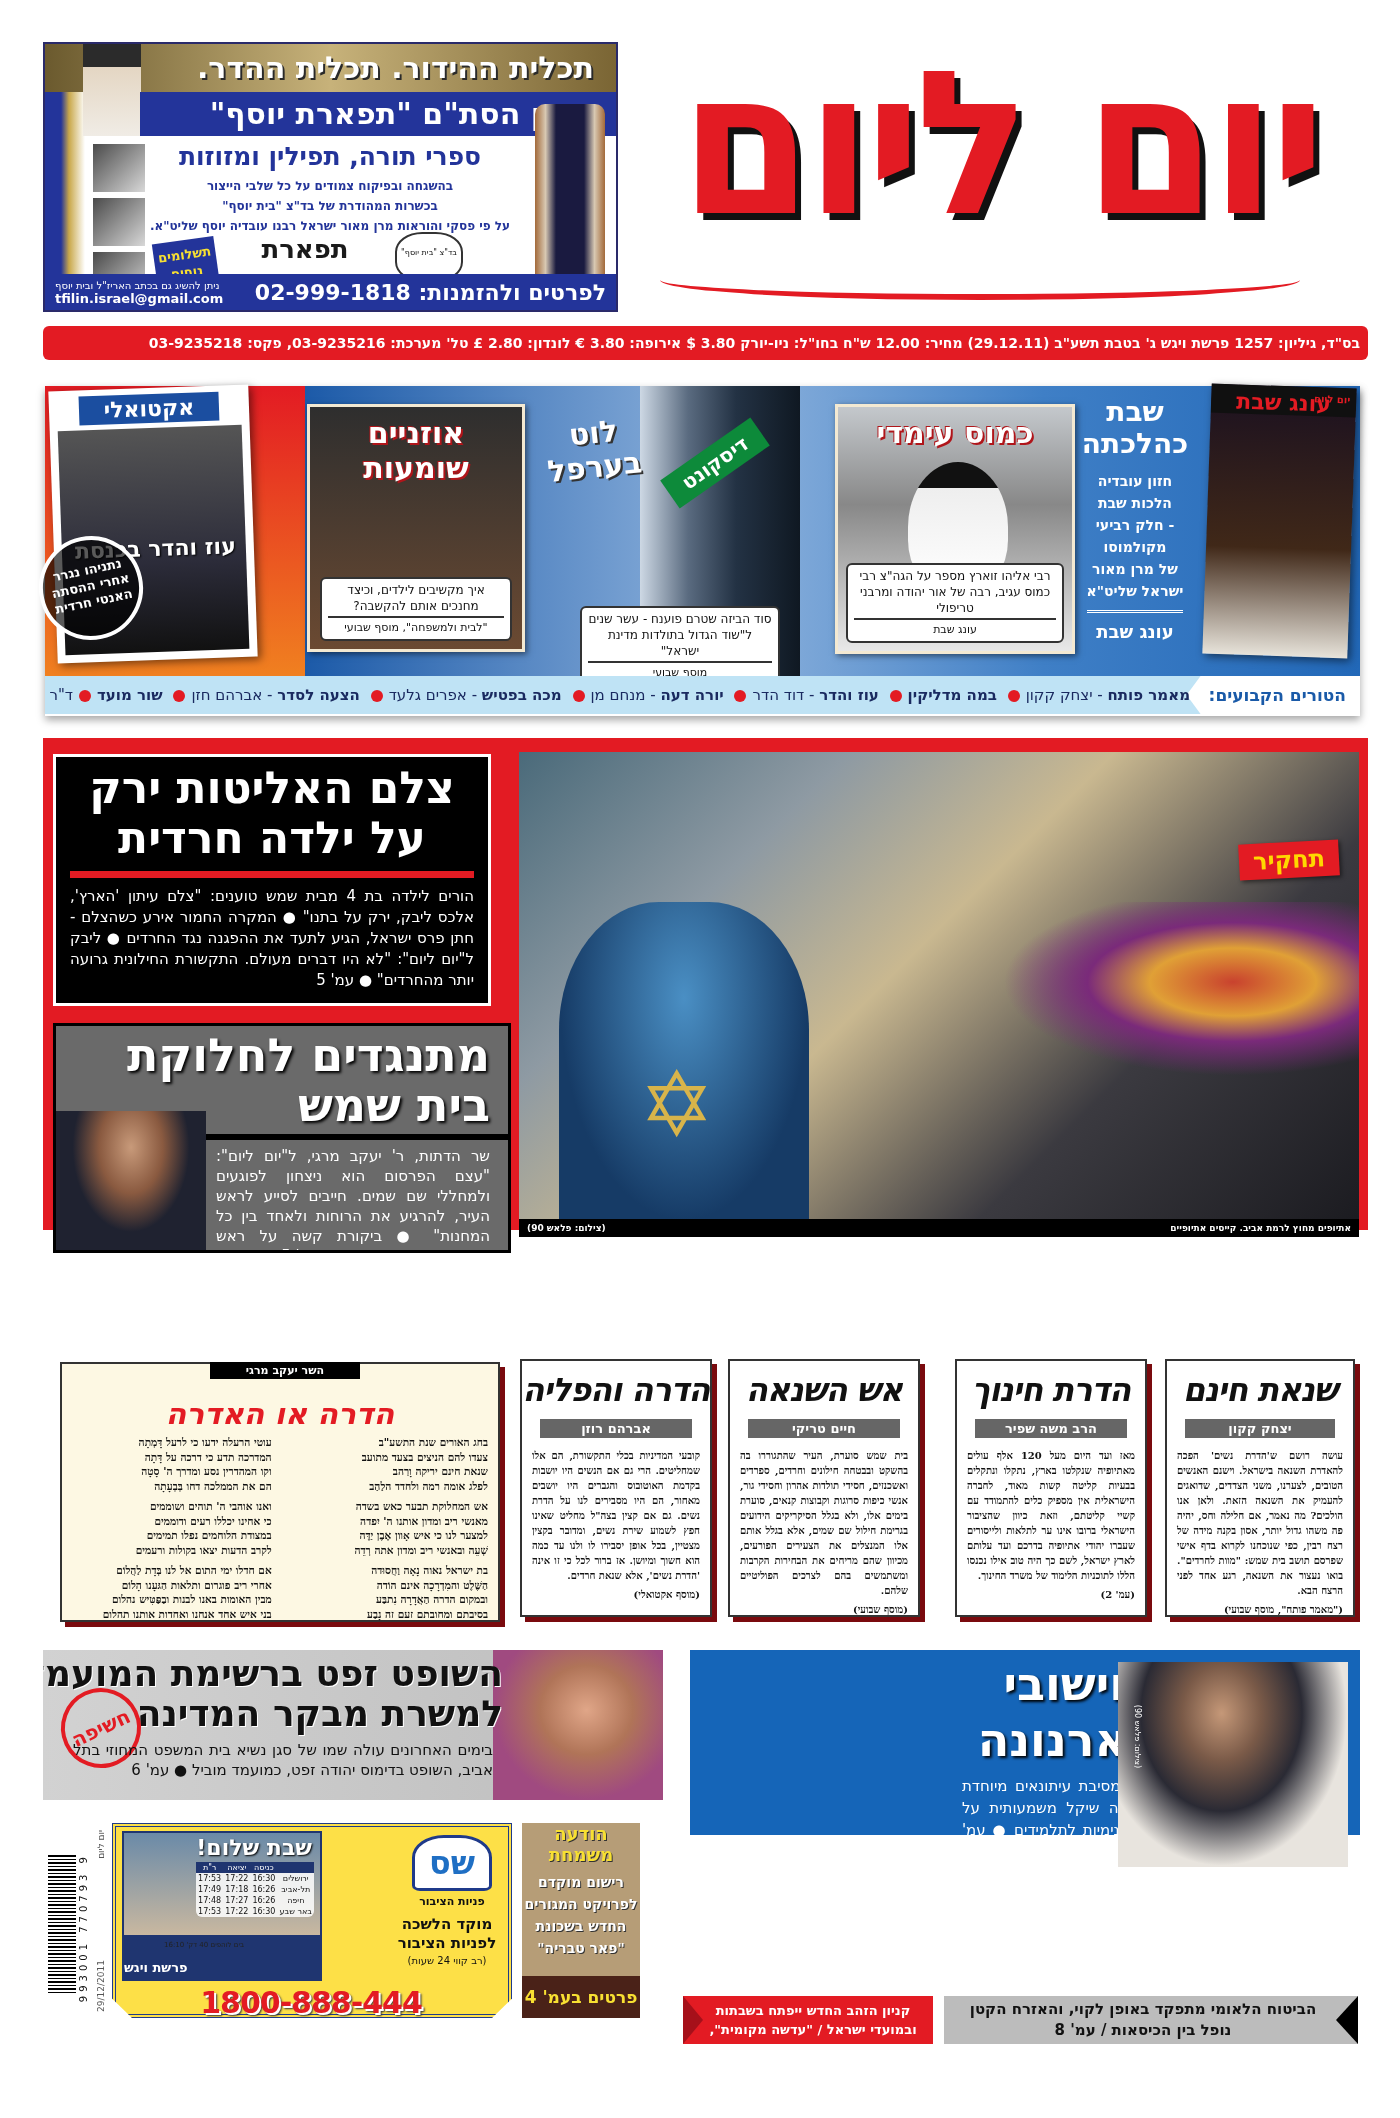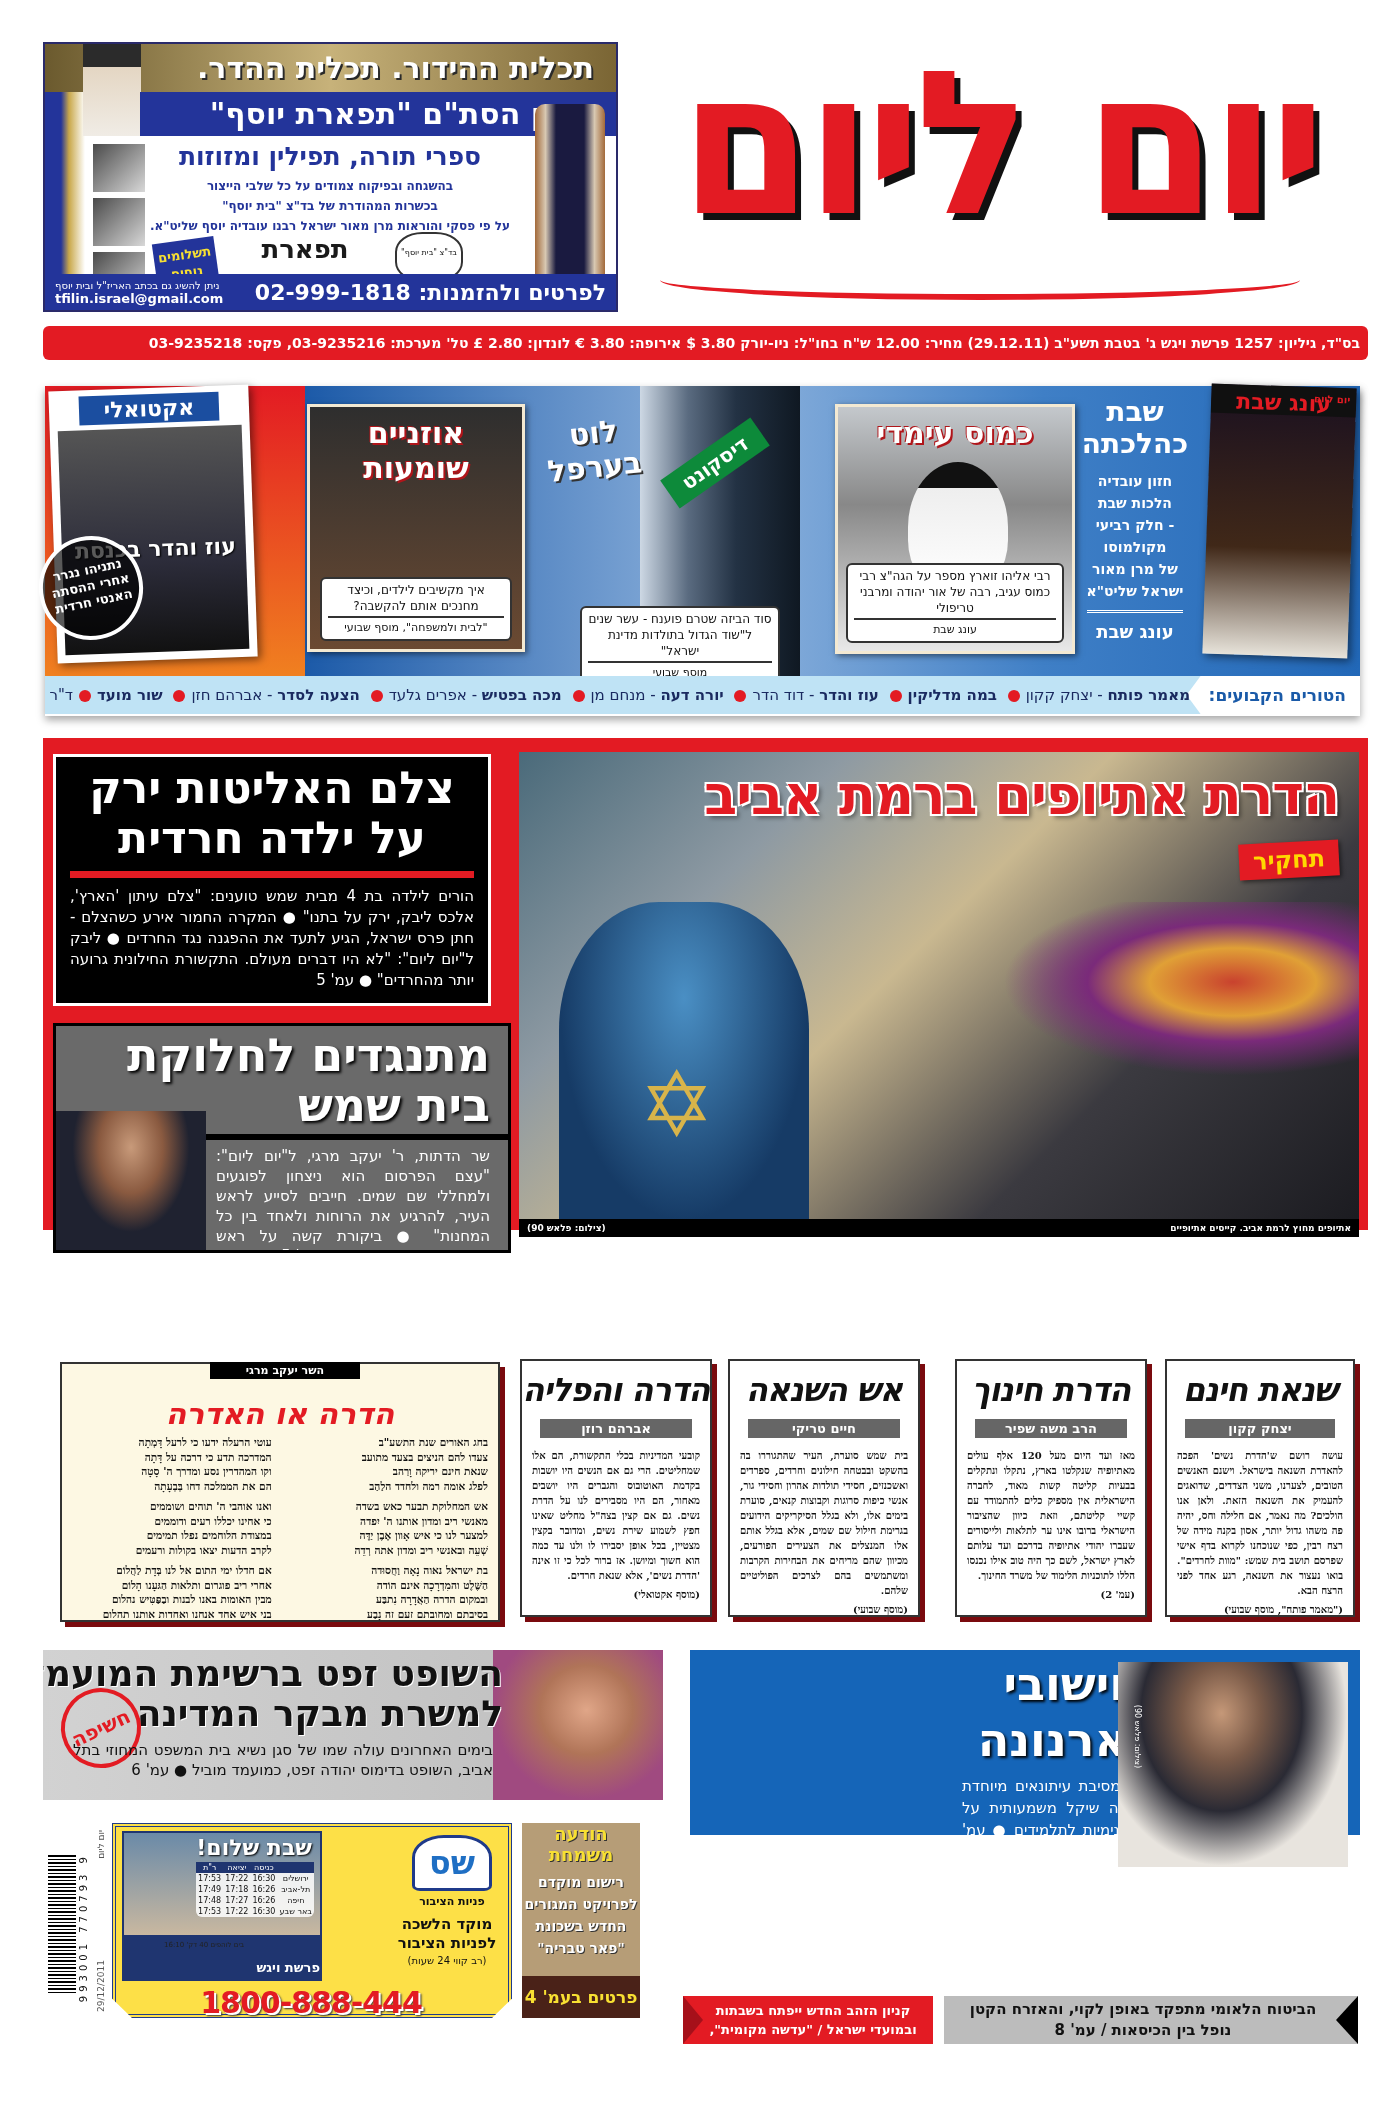--- a/index.html
+++ b/index.html
@@ -118,21 +118,21 @@
 #barcode .num{position:absolute;left:34px;top:30px;font-size:10px;writing-mode:vertical-rl;transform:rotate(180deg);letter-spacing:4px}
 #barcode-date{left:96px;top:1960px;font-size:9px;color:#555;writing-mode:vertical-rl;transform:rotate(180deg)}
 #barcode-name{left:96px;top:1830px;font-size:9px;color:#555;writing-mode:vertical-rl;transform:rotate(180deg)}
 #shas-ad{left:112px;top:1823px;width:400px;height:195px;background:#fde047;border:4px double #1f3a8a;clip-path:polygon(0 0,100% 0,100% 90%,95% 100%,5% 100%,0 90%)}
 #shabbat-card{position:absolute;left:6px;top:4px;width:200px;height:150px;background:linear-gradient(#6a8aa8,#c9b8a0 70%,#1f3570 70%);border:2px solid #1f3570}
 #shabbat-card .t{color:#fff;font-weight:900;font-size:22px;text-align:right;padding:2px 8px;text-shadow:1px 1px 2px #000}
 #shabbat-table{margin:0 6px 0 44px;background:rgba(255,255,255,.85);border-radius:6px;font-size:8px;border-collapse:collapse;width:118px;direction:rtl}
 #shabbat-table th{background:#1f3570;color:#fff;font-weight:normal;font-size:8px;padding:1px}
 #shabbat-table td{padding:1px 2px;text-align:center}
 #shabbat-note{position:absolute;left:40px;top:108px;font-size:7px;color:#222}
-#shabbat-parasha{position:absolute;left:0;bottom:0;width:100%;height:22px;color:#fff;font-weight:bold;font-size:13px;text-align:right;line-height:22px}
+#shabbat-parasha{position:absolute;left:0;bottom:0;width:100%;height:22px;color:#fff;font-weight:bold;font-size:13px;text-align:left;line-height:22px}
 #shas-logo{position:absolute;right:16px;top:8px;width:80px;height:56px;border:3px solid #1f3a8a;border-radius:40% 40% 10% 10%;background:#fff;color:#1f6fc4;font-weight:900;font-size:32px;text-align:center;line-height:50px}
 #shas-sub{position:absolute;right:14px;top:68px;width:84px;font-weight:900;font-size:11px;text-align:center;color:#111}
 #shas-hotline{position:absolute;right:6px;top:88px;width:110px;font-weight:900;font-size:15px;text-align:center;line-height:19px}
 #shas-hours{position:absolute;right:6px;top:128px;width:110px;font-size:10px;text-align:center}
 #shas-phone{position:absolute;left:30px;top:158px;width:330px;color:#e31b23;font-weight:900;font-size:30px;text-align:center;text-shadow:2px 2px 0 #fff,3px 3px 2px #333;letter-spacing:-1px}
 #simcha-ad{left:522px;top:1823px;width:118px;height:195px;background:#b69d77}
 #simcha-ad .t{color:#f8e032;font-weight:900;font-size:18px;text-align:center;padding-top:0;text-shadow:1px 1px 0 #333}
 #simcha-ad .b{color:#fff;font-weight:900;font-size:14px;text-align:center;line-height:22px;margin-top:6px;text-shadow:1px 1px 0 #333}
 #simcha-ad .f{position:absolute;left:0;bottom:0;width:100%;height:42px;background:#4a2218;color:#f8e032;font-weight:900;font-size:17px;text-align:center;line-height:42px}
 #teaser-kanyon{left:683px;top:1996px;width:250px;height:48px;background:#e31b23;color:#fff;font-weight:900;font-size:13px;text-align:center;line-height:19px;padding:5px 14px 0 24px;clip-path:polygon(0 0,100% 0,100% 100%,0 100%)}
@@ -248,21 +248,20 @@
       <b>שור מועד</b><span class="dot"></span><span>ד"ר מרדכי קידר</span>
     </div>
   </div>
 </div>
 
 <div id="main-panel" class="abs">
   <div id="lead-photo">
     <div id="lead-umbrellas"></div>
     <div id="lead-figure"></div>
     <div id="lead-star">✡</div>
-    <div id="lead-title">הדרת אתיופים ברמת אביב</div>
     <div id="lead-tag">תחקיר</div>
     <div id="lead-caption-bar">
       <span>אתיופים מחוץ לרמת אביב. קייסים אתיופיים</span>
       <span>(צילום: פלאש 90)</span>
     </div>
   </div>
   <div id="lead-body">בעקבות הטענות כי הציבור החרדי הוא גזען כלפי נשים, ביקשנו לברר האם הציבור הנמנה על השמאל הישראלי ויפי הנפש, מה שנקרא האליטה, באמת אינם גזעניים ● כל מה שביקשנו היה לשכור דירה בשכונת רמת אביב בתל אביב, עבור משפחת עולים מאתיופיה ● עמ' 2-3-4</div>
 
   <div id="story-tzelem">
     <h2>צלם האליטות ירק על ילדה חרדית</h2>

